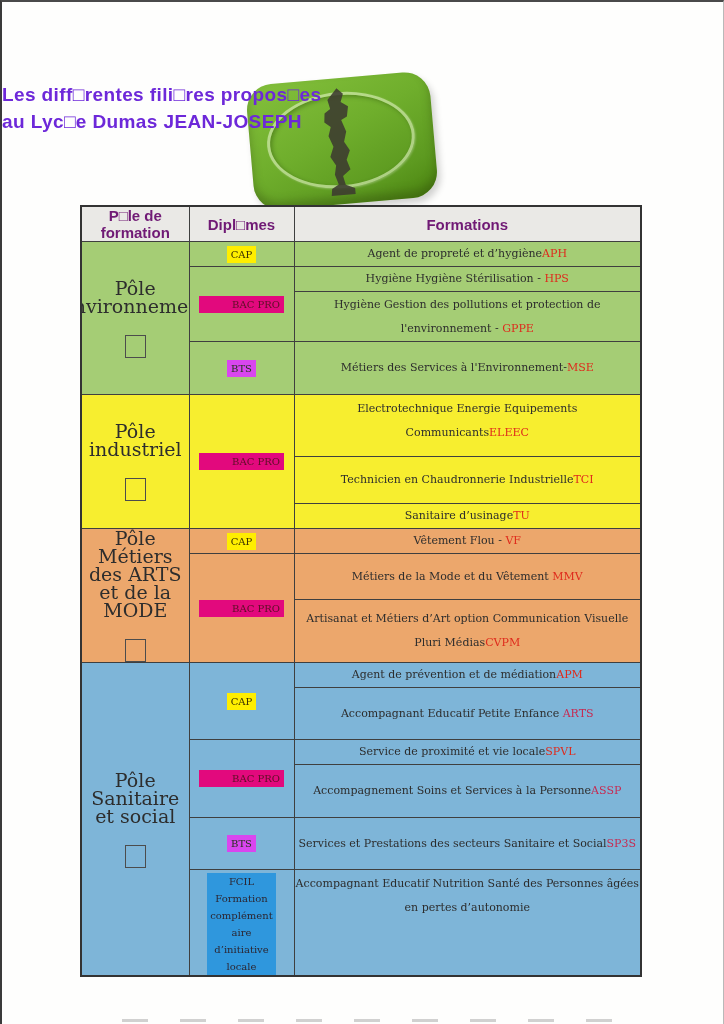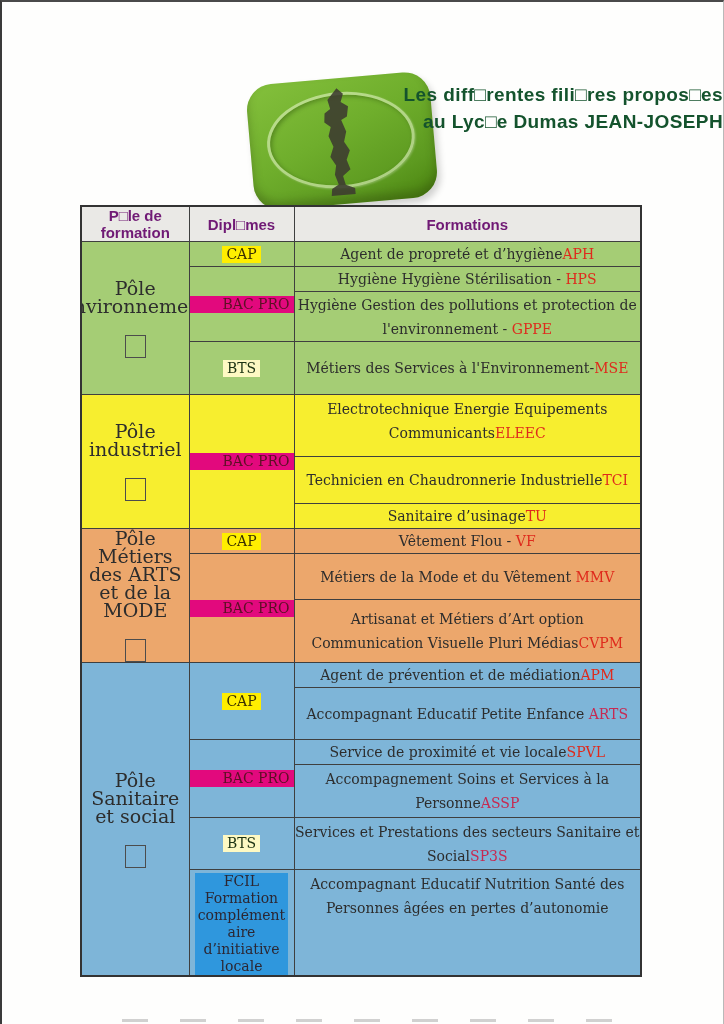--- a/index.html
+++ b/index.html
@@ -23,23 +23,23 @@
     background:linear-gradient(155deg,#84c03c 0%,#6fae2c 45%,#5d9a20 78%,#4a830f 100%);
     border-radius:26px; transform:rotate(-5deg);
     box-shadow:inset 0 -7px 10px rgba(40,60,10,.35), 3px 5px 7px rgba(0,0,0,.18);
   }
   .badge .ring {
     position:absolute; left:17px; top:14px; width:148px; height:96px;
     border:3px solid rgba(226,243,196,.6); border-radius:50%;
     box-shadow:inset 2px 2px 4px rgba(30,60,0,.35), 1px 1px 2px rgba(255,255,255,.25);
   }
   .badge svg { position:absolute; left:62px; top:6px; }
-  .title { position:absolute; left:0; width:100%; text-align:right; z-index:2;
+  .title { position:absolute; left:0; width:100%; text-align:left; z-index:2;
     font-family:"Liberation Sans", sans-serif; font-weight:bold; font-size:19px;
-    letter-spacing:.4px; color:#14532d; }
+    letter-spacing:.4px; color:#6d28d9; }
   .title-1 { top:82px; }
   .title-2 { top:109px; }
 
   
   table.main {
     position:absolute; left:78px; top:203px; width:560px;
     border-collapse:collapse; table-layout:fixed;
     font-family:"DejaVu Serif", serif; color:#2d2d2d;
     border:2px solid #333;
   }
@@ -49,29 +49,29 @@
   .sec-green  td { background:#a5cd75; }
   .sec-yellow td { background:#f7ee2f; }
   .sec-orange td { background:#eca76c; }
   .sec-blue   td { background:#7eb5d8;margin-top:10px; }
 
   td.pole-cell { vertical-align:middle; text-align:center; font-size:19px; line-height:18px; }
   .pole-inner { display:flex; flex-direction:column; align-items:center; gap:20px; }
   .sec-orange .pole-inner { gap:20px; }
   .checkbox { width:21px; height:23px; border:1px solid #4c4c4c; background:transparent; }
 
-  td.dipl { text-align:center; vertical-align:middle; font-size:14px; }
+  td.dipl { text-align:center; vertical-align:middle; font-size:10px; }
   td.dipl.top { vertical-align:top; padding-top:3px; }
   .hl { display:inline-block; padding:1px 4px; line-height:15px; }
   .hl-cap    { background:#ffee00; color:#3a3000; }
   .hl-bacpro { background:#e2097d; color:#5c1024;padding-left:33px; }
-  .hl-bts    { background:#fef9c3; color:#1c3212; }
+  .hl-bts    { background:#d946ef; color:#1c3212; }
   .hl-fcil   { background:#2f97dd; color:#2c2733; white-space:pre-line; line-height:17px; padding:0 3px; }
 
-  td.form { text-align:center; vertical-align:middle; font-size:14px; line-height:24px;
+  td.form { text-align:center; vertical-align:middle; font-size:11px; line-height:24px;
     padding:0 6px; }
   td.form.top { vertical-align:top; padding-top:2px; }
   .code { font-weight:normal; }
   .code-red { color:#df2a1c; }
   .code-crimson { color:#c62a52; }
 </style>
 </head>
 <body>
 
 <div class="page">

